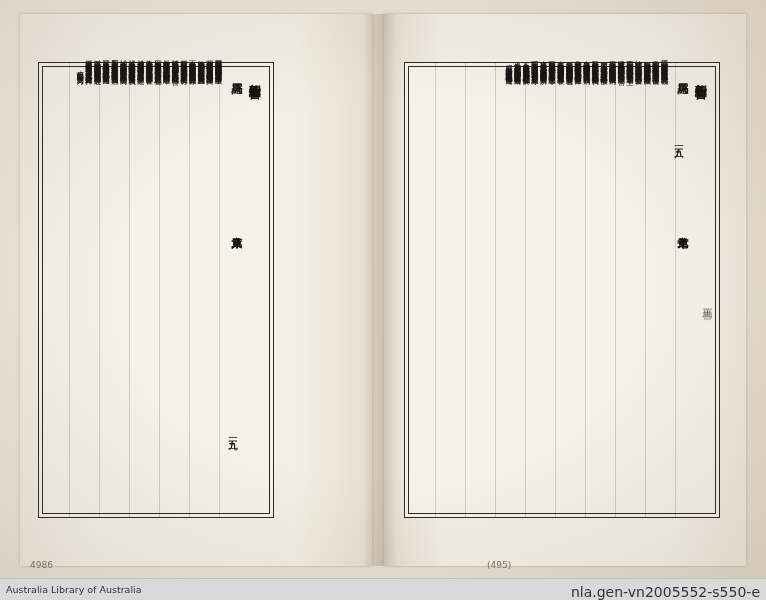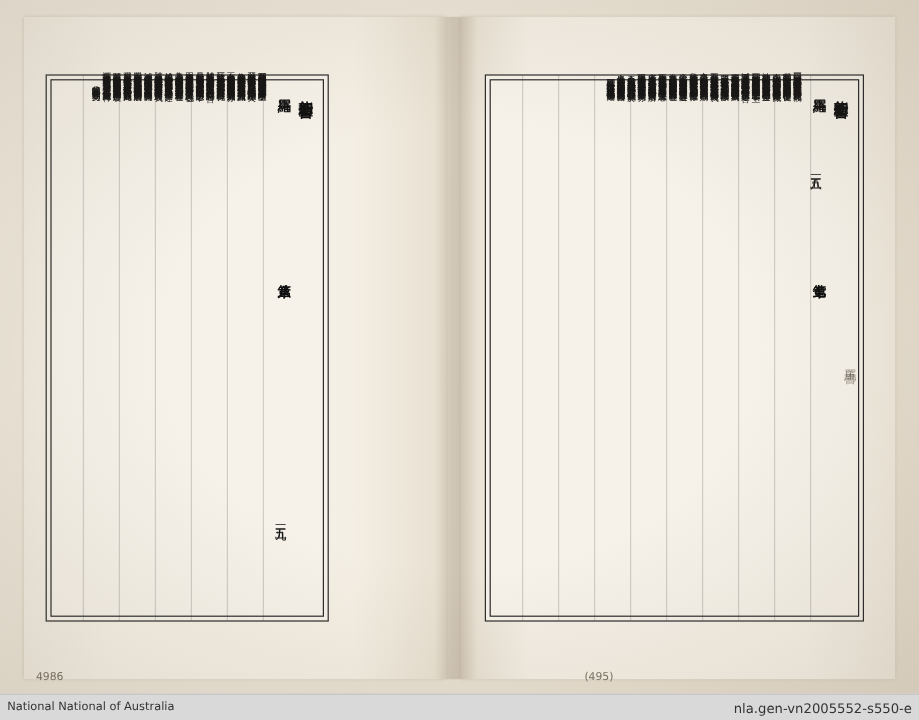--- a/index.html
+++ b/index.html
@@ -180,21 +180,21 @@
   }
   #footer .f-left {
     position: absolute;
     left: 6px; top: 5px;
     font-size: 9.5px;
     color: #333;
   }
   #footer .f-right {
     position: absolute;
     right: 6px; top: 5px;
-    font-size: 11px;
+    font-size: 14px;
     color: #333;
   }
 </style>
 </head>
 <body>
 
 <div id="scan">
 
   <div class="sheet" id="sheet-left"></div>
   <div class="sheet" id="sheet-right"></div>
@@ -278,15 +278,15 @@
   <div class="folio" id="right-folio">一五五八</div>
 
   <div id="edge-stamp">羅馬書</div>
 
   <div class="pencil" id="pencil-left">4986</div>
   <div class="pencil" id="pencil-right">(495)</div>
 
 </div>
 
 <div id="footer">
-  <span class="f-left">National National of Australia</span>
+  <span class="f-left">Australia Library of Australia</span>
   <span class="f-right">nla.gen-vn2005552-s550-e</span>
 </div>
 
 </body></html>

